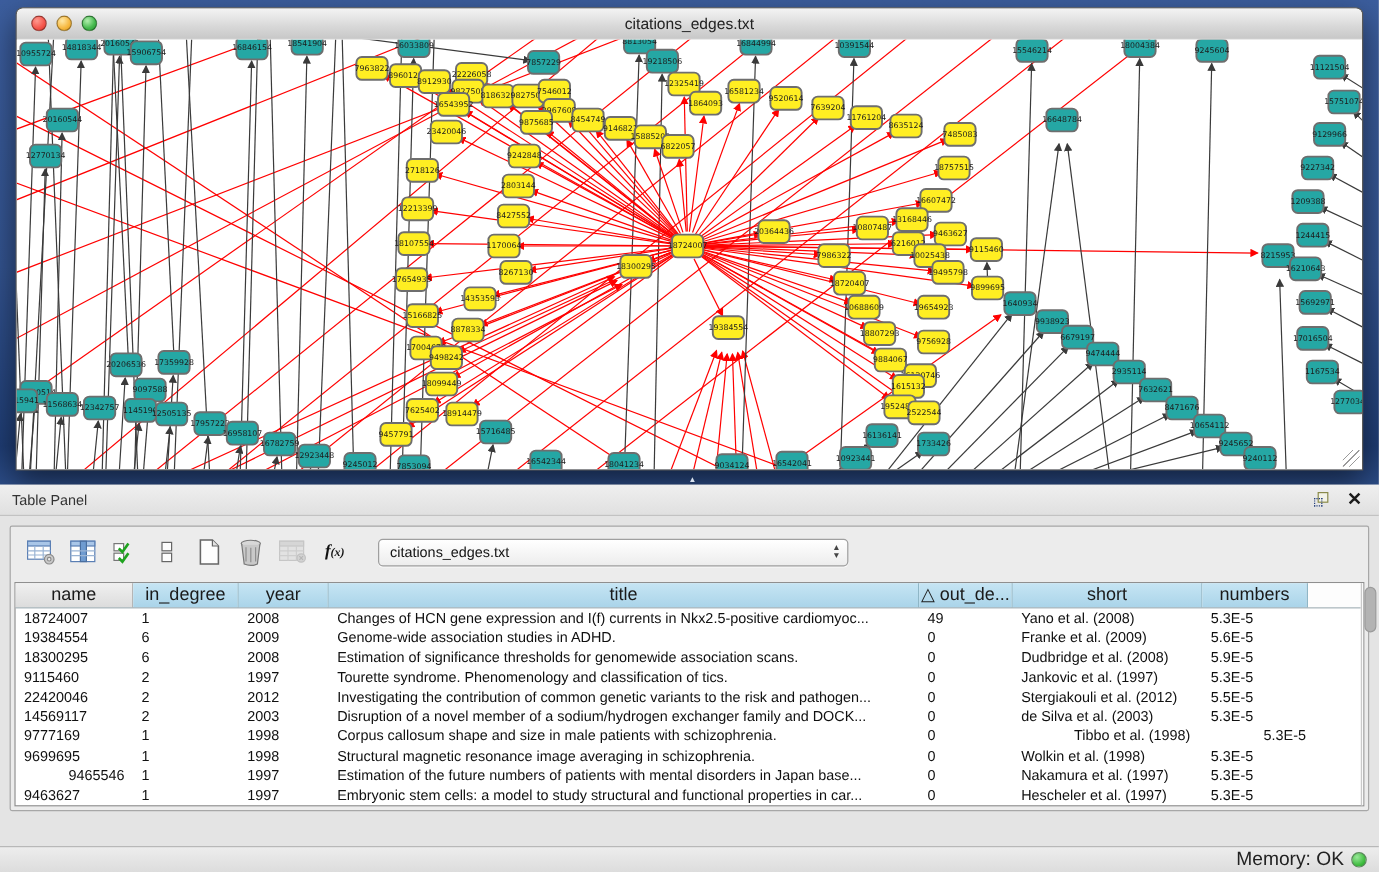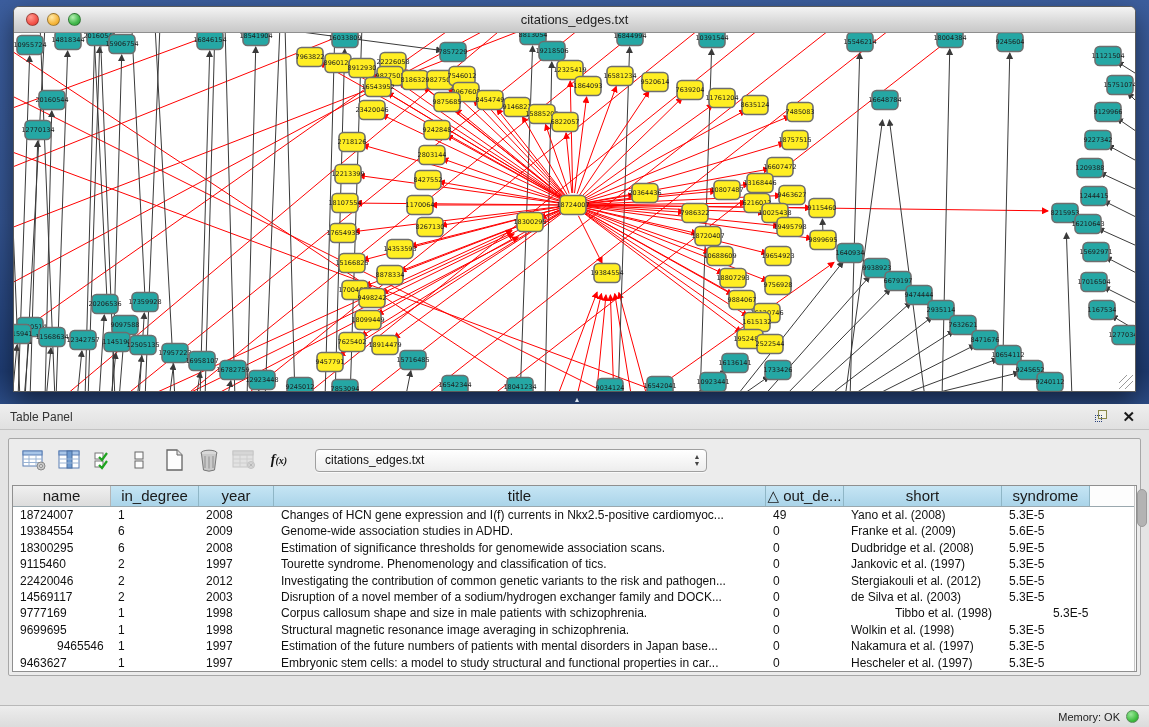--- a/index.html
+++ b/index.html
@@ -81,21 +81,21 @@
   .seg { display:flex; height:21px; border:1px solid #8f8f8f; border-radius:4px;
     overflow:hidden; background:#fff; box-shadow:0 1px 1px rgba(0,0,0,.15); }
   .seg-btn { font-size:12px; color:#222; padding:0 13px; line-height:20px;
     border-right:1px solid #aaa; background:linear-gradient(180deg,#ffffff,#f1f1f1); }
   .seg-btn:last-child { border-right:none; }
   .seg-btn.sel { background:linear-gradient(180deg,#8b8b8b,#747474); color:#f2f2f2; }
 
   .status-bar { position:absolute; left:0; top:705px; width:1149px; height:22px;
     background:linear-gradient(180deg,#ededed,#dcdcdc); border-top:1px solid #b8b8b8;
     display:flex; justify-content:flex-end; align-items:center; padding-right:10px; gap:6px; }
-  .mem-label { font-size:11px; color:#222; }
+  .mem-label { font-size:16px; color:#222; }
   .mem-dot { width:13px; height:13px; border-radius:50%;
     background:radial-gradient(circle at 35% 30%,#9ae89a,#3cbb3c 65%,#2a992a);
     border:1px solid #5a8a5a; }
 
   .icon-svg { display:block; }
 </style>
 </head>
 <body>
 
 <div class="desktop">
@@ -885,21 +885,21 @@
 
     <div class="tbl-wrap">
       <div class="tbl" id="tbl">
           <div class="hdr-row">
             <div class="hdr-cell gray" style="width: 98px;">name</div>
             <div class="hdr-cell" style="width: 88px;">in_degree</div>
             <div class="hdr-cell" style="width: 75px;">year</div>
             <div class="hdr-cell" style="width: 492px;">title</div>
             <div class="hdr-cell" style="width: 78px;">△ out_de...</div>
             <div class="hdr-cell" style="width: 158px;">short</div>
-            <div class="hdr-cell" style="width: 88px;">syndrome</div>
+            <div class="hdr-cell" style="width: 88px;">numbers</div>
             <div class="hdr-cell fill" style="flex: 1 1 0%;"></div>
           </div>
           <div class="data-row">
             <div class="cell" style="width: 98px;">18724007</div>
             <div class="cell" style="width: 88px;">1</div>
             <div class="cell" style="width: 75px;">2008</div>
             <div class="cell" style="width: 492px;">Changes of HCN gene expression and I(f) currents in Nkx2.5-positive cardiomyoc...</div>
             <div class="cell" style="width: 78px;">49</div>
             <div class="cell" style="width: 158px;">Yano et al. (2008)</div>
             <div class="cell" style="width: 88px;">5.3E-5</div>

